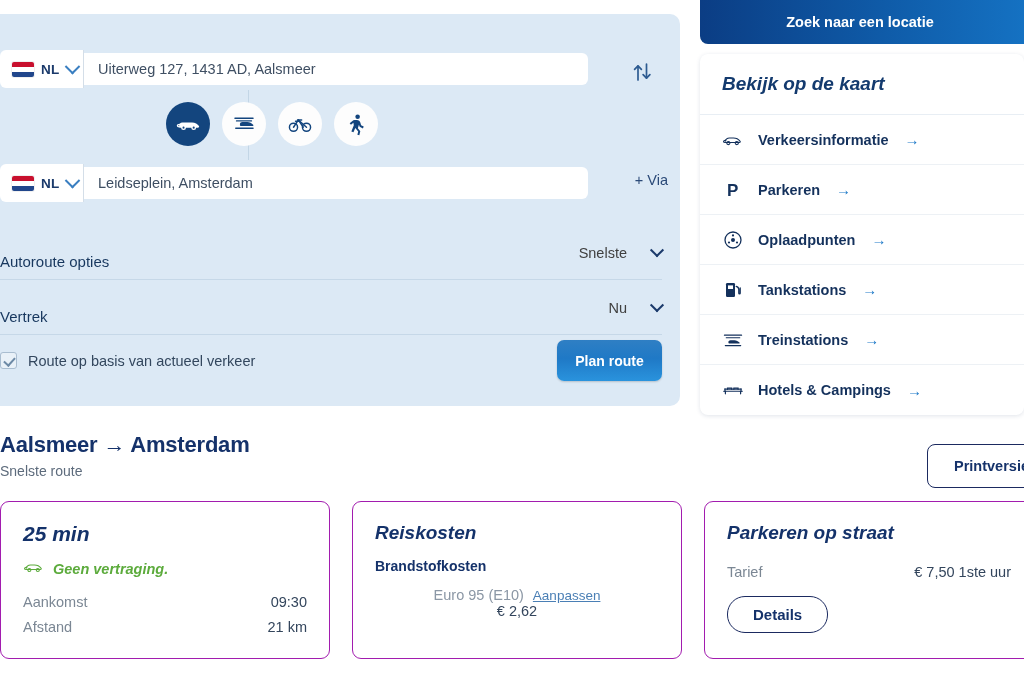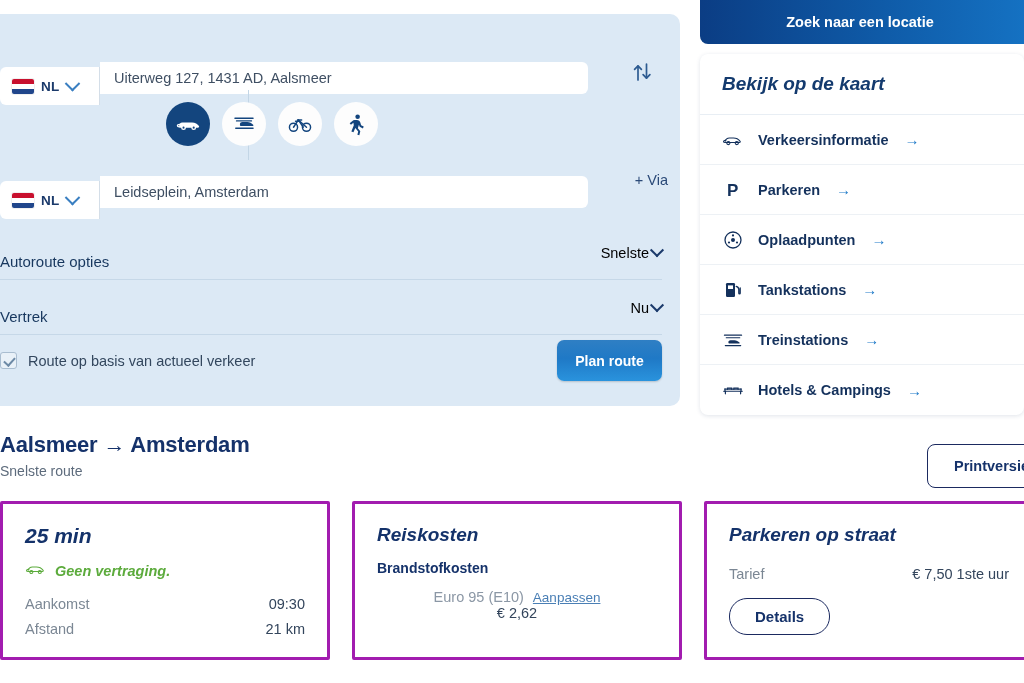--- a/index.html
+++ b/index.html
@@ -17,28 +17,27 @@
     left: -48px; top: 14px;
     width: 728px; height: 392px;
     background: #dce9f5;
     border-radius: 10px;
   }
   .row-addr {
     position: absolute; left: 0; width: 100%;
     display: flex; align-items: center;
   }
   .flag-select {
-    width: 100px; height: 38px;
+    width: 84px; height: 38px;
     background: #ffffff;
     border-radius: 6px 0 0 6px;
     display: flex; align-items: center; gap: 7px;
     padding-left: 12px;
     border-right: 1px solid #d4dee8;
     flex: none;
-    margin-top: 17px;
   }
   .flag {
     width: 22px; height: 15px; border-radius: 2px; overflow: hidden;
     display: flex; flex-direction: column; flex: none;
     box-shadow: 0 0 0 1px rgba(0,0,0,.06);
   }
   .flag i { display:block; height: 33.34%; }
   .flag .r { background:#c8102e; }
   .flag .w { background:#ffffff; }
   .flag .b { background:#21468b; }
@@ -95,22 +94,22 @@
   .mode.active { background: #13457e; }
 
   .opt-row {
     position:absolute; left:48px; right:18px;
     display:flex; align-items:center; justify-content:space-between;
     height: 54px;
     border-bottom: 1px solid #c6d8e8;
   }
   .opt-label { font-size: 15px; color:#17375e;margin-top:17px; }
   .opt-value {
-    font-size: 14.5px; color:#000000;
-    display:flex; align-items:center; gap:3px; cursor:pointer;
+    font-size: 14.5px; color:#404040;
+    display:flex; align-items:center; gap:25px; cursor:pointer;
   }
   .opt-value .chev { border-color:#1b3a6b; width:10px; height:10px; }
 
   .check-row {
     position: absolute; left:48px; right:18px; top: 326px;
     display:flex; align-items:center; justify-content:space-between;
   }
   .chk-wrap { display:flex; align-items:center; gap:11px; }
   .chk {
     width:17px; height:17px; border:1px solid #a9bdd0; border-radius:3px;
@@ -184,21 +183,21 @@
     border: 1.6px solid #1b2a60; background:#fff;
     border-radius: 8px; padding: 13px 26px;
     font-size: 14.5px; color:#15326a; font-weight:600; cursor:pointer;
     font-family:"Liberation Sans", sans-serif;
   }
   .cards {
     display:flex; gap: 22px; margin-top: 22px; padding-left: 48px;
   }
   .card {
     width: 374px; min-height: 158px;
-    background:#fff; border:3px solid #a21caf; border-radius: 2px;
+    background:#fff; border:1px solid #a21caf; border-radius: 9px;
     padding: 20px 22px 20px 22px;
     position:relative;
   }
   .card-title {
     font-size: 19px; font-style:italic; font-weight:700; color:#14326a;
     margin-bottom: 14px;
   }
   .card-title.big { font-size: 21px; }
   .delay {
     display:flex; align-items:center; gap:8px; margin-bottom: 16px;

